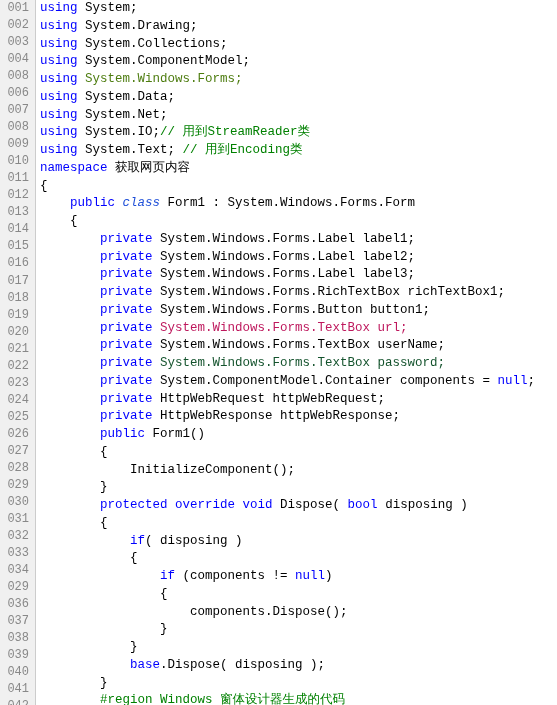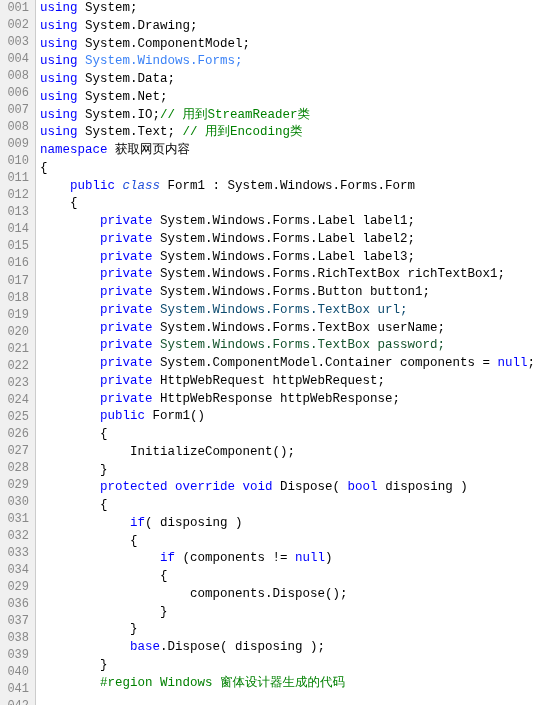--- a/index.html
+++ b/index.html
@@ -101,36 +101,37 @@
       <span class="line-number">037</span>
       <span class="line-number">038</span>
       <span class="line-number">039</span>
       <span class="line-number">040</span>
       <span class="line-number">041</span>
       <span class="line-number">042</span>
     </div>
   <div class="code-lines" id="code-content">
       <span class="code-line"><span style="color: rgb(0, 0, 255);">using</span><span style="color: rgb(0, 0, 0);"> System;</span></span>
       <span class="code-line"><span style="color: rgb(0, 0, 255);">using</span><span style="color: rgb(0, 0, 0);"> System.Drawing;</span></span>
+      <span class="code-line"><span style="color: rgb(0, 0, 255);">using</span><span style="color: rgb(0, 0, 0);"> System.Collections;</span></span>
       <span class="code-line"><span style="color: rgb(0, 0, 255);">using</span><span style="color: rgb(0, 0, 0);"> System.ComponentModel;</span></span>
-      <span class="code-line"><span style="color: rgb(0, 0, 255);">using</span><span style="color: #3b82f6; margin-top: 32px;"> System.Windows.Forms;</span></span>
+      <span class="code-line"><span style="color: rgb(0, 0, 255);">using</span><span style="color: #4d7c0f; margin-top: 32px;"> System.Windows.Forms;</span></span>
       <span class="code-line"><span style="color: rgb(0, 0, 255);">using</span><span style="color: rgb(0, 0, 0);"> System.Data;</span></span>
       <span class="code-line"><span style="color: rgb(0, 0, 255);">using</span><span style="color: rgb(0, 0, 0); text-align: right;"> System.Net;</span></span>
       <span class="code-line"><span style="color: rgb(0, 0, 255);">using</span><span style="color: rgb(0, 0, 0);"> System.IO;</span><span style="color: rgb(0, 128, 0);">// 用到StreamReader类</span></span>
       <span class="code-line"><span style="color: rgb(0, 0, 255);">using</span><span style="color: rgb(0, 0, 0);"> System.Text;</span><span style="color: rgb(0, 128, 0);"> // 用到Encoding类</span></span>
       <span class="code-line"><span style="color: rgb(0, 0, 255);">namespace</span><span style="color: rgb(0, 0, 0);"> 获取网页内容</span></span>
       <span class="code-line"><span style="color: rgb(0, 0, 0);">{</span></span>
       <span class="code-line"><span style="color: rgb(0, 0, 0);">    </span><span style="color: rgb(0, 0, 255);">public</span><span style="color: rgb(0, 0, 0);"> </span><span style="color: #1d4ed8; font-style: italic;">class</span><span style="color: rgb(0, 0, 0);"> Form1 : System.Windows.Forms.Form</span></span>
       <span class="code-line"><span style="color: rgb(0, 0, 0);">    {</span></span>
       <span class="code-line"><span style="color: rgb(0, 0, 0);">        </span><span style="color: rgb(0, 0, 255);">private</span><span style="color: rgb(0, 0, 0);"> System.Windows.Forms.Label label1;</span></span>
       <span class="code-line"><span style="color: rgb(0, 0, 0);">        </span><span style="color: rgb(0, 0, 255);">private</span><span style="color: rgb(0, 0, 0);"> System.Windows.Forms.Label label2;</span></span>
       <span class="code-line"><span style="color: rgb(0, 0, 0);">        </span><span style="color: rgb(0, 0, 255);">private</span><span style="color: rgb(0, 0, 0);"> System.Windows.Forms.Label label3;</span></span>
       <span class="code-line"><span style="color: rgb(0, 0, 0);">        </span><span style="color: rgb(0, 0, 255);">private</span><span style="color: rgb(0, 0, 0);"> System.Windows.Forms.RichTextBox richTextBox1;</span></span>
       <span class="code-line"><span style="color: rgb(0, 0, 0);">        </span><span style="color: rgb(0, 0, 255);">private</span><span style="color: rgb(0, 0, 0);"> System.Windows.Forms.Button button1;</span></span>
-      <span class="code-line"><span style="color: rgb(0, 0, 0);">        </span><span style="color: rgb(0, 0, 255);">private</span><span style="color: #0c4a6e;"> System.Windows.Forms.TextBox url;</span></span>
+      <span class="code-line"><span style="color: rgb(0, 0, 0);">        </span><span style="color: rgb(0, 0, 255);">private</span><span style="color: #be185d;"> System.Windows.Forms.TextBox url;</span></span>
       <span class="code-line"><span style="color: rgb(0, 0, 0);">        </span><span style="color: rgb(0, 0, 255);">private</span><span style="color: rgb(0, 0, 0);"> System.Windows.Forms.TextBox userName;</span></span>
       <span class="code-line"><span style="color: rgb(0, 0, 0);">        </span><span style="color: rgb(0, 0, 255);">private</span><span style="color: #14532d;"> System.Windows.Forms.TextBox password;</span></span>
       <span class="code-line"><span style="color: rgb(0, 0, 0);">        </span><span style="color: rgb(0, 0, 255);">private</span><span style="color: rgb(0, 0, 0);"> System.ComponentModel.Container components = </span><span style="color: rgb(0, 0, 255);">null</span><span style="color: rgb(0, 0, 0);">;</span></span>
       <span class="code-line"><span style="color: rgb(0, 0, 0);">        </span><span style="color: rgb(0, 0, 255);">private</span><span style="color: rgb(0, 0, 0);"> HttpWebRequest httpWebRequest;</span></span>
       <span class="code-line"><span style="color: rgb(0, 0, 0);">        </span><span style="color: rgb(0, 0, 255);">private</span><span style="color: rgb(0, 0, 0);"> HttpWebResponse httpWebResponse;</span></span>
       <span class="code-line"><span style="color: rgb(0, 0, 0);">        </span><span style="color: rgb(0, 0, 255);">public</span><span style="color: rgb(0, 0, 0);"> Form1()</span></span>
       <span class="code-line"><span style="color: rgb(0, 0, 0);">        {</span></span>
       <span class="code-line"><span style="color: rgb(0, 0, 0);">            InitializeComponent();</span></span>
       <span class="code-line"><span style="color: rgb(0, 0, 0);">        }</span></span>
       <span class="code-line"><span style="color: rgb(0, 0, 0);">        </span><span style="color: rgb(0, 0, 255);">protected</span><span style="color: rgb(0, 0, 0);"> </span><span style="color: rgb(0, 0, 255);">override</span><span style="color: rgb(0, 0, 0);"> </span><span style="color: rgb(0, 0, 255);">void</span><span style="color: rgb(0, 0, 0);"> Dispose( </span><span style="color: rgb(0, 0, 255);">bool</span><span style="color: rgb(0, 0, 0);"> disposing )</span></span>

